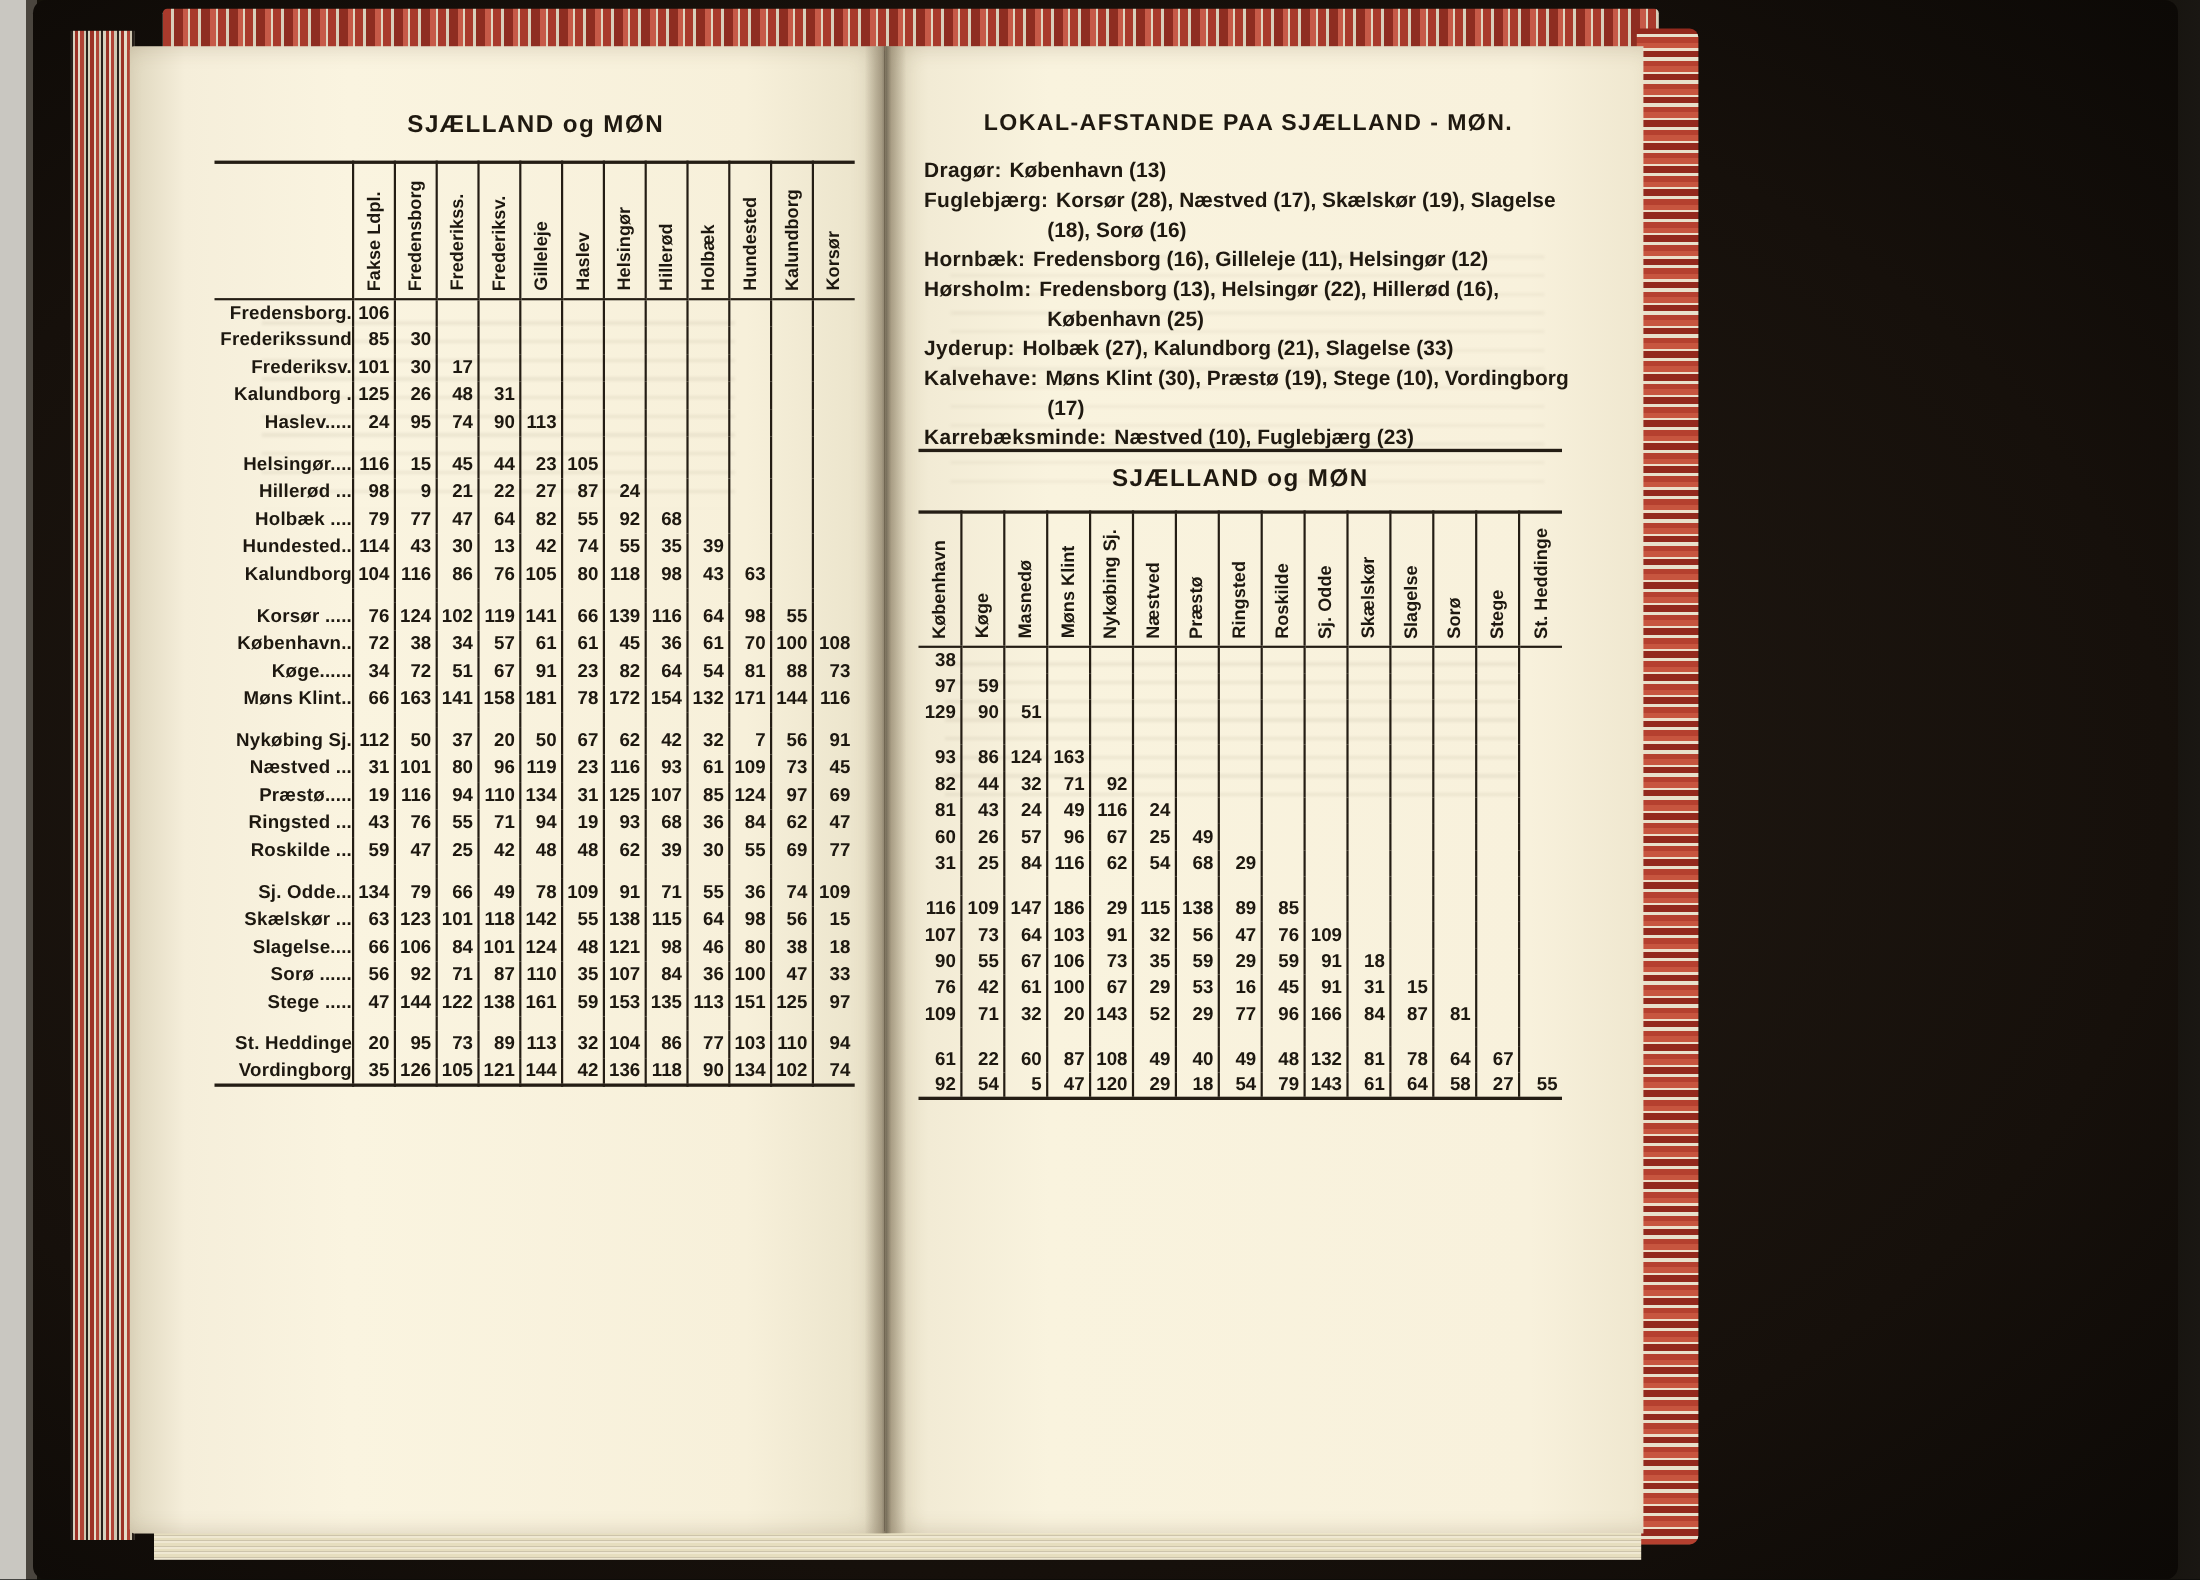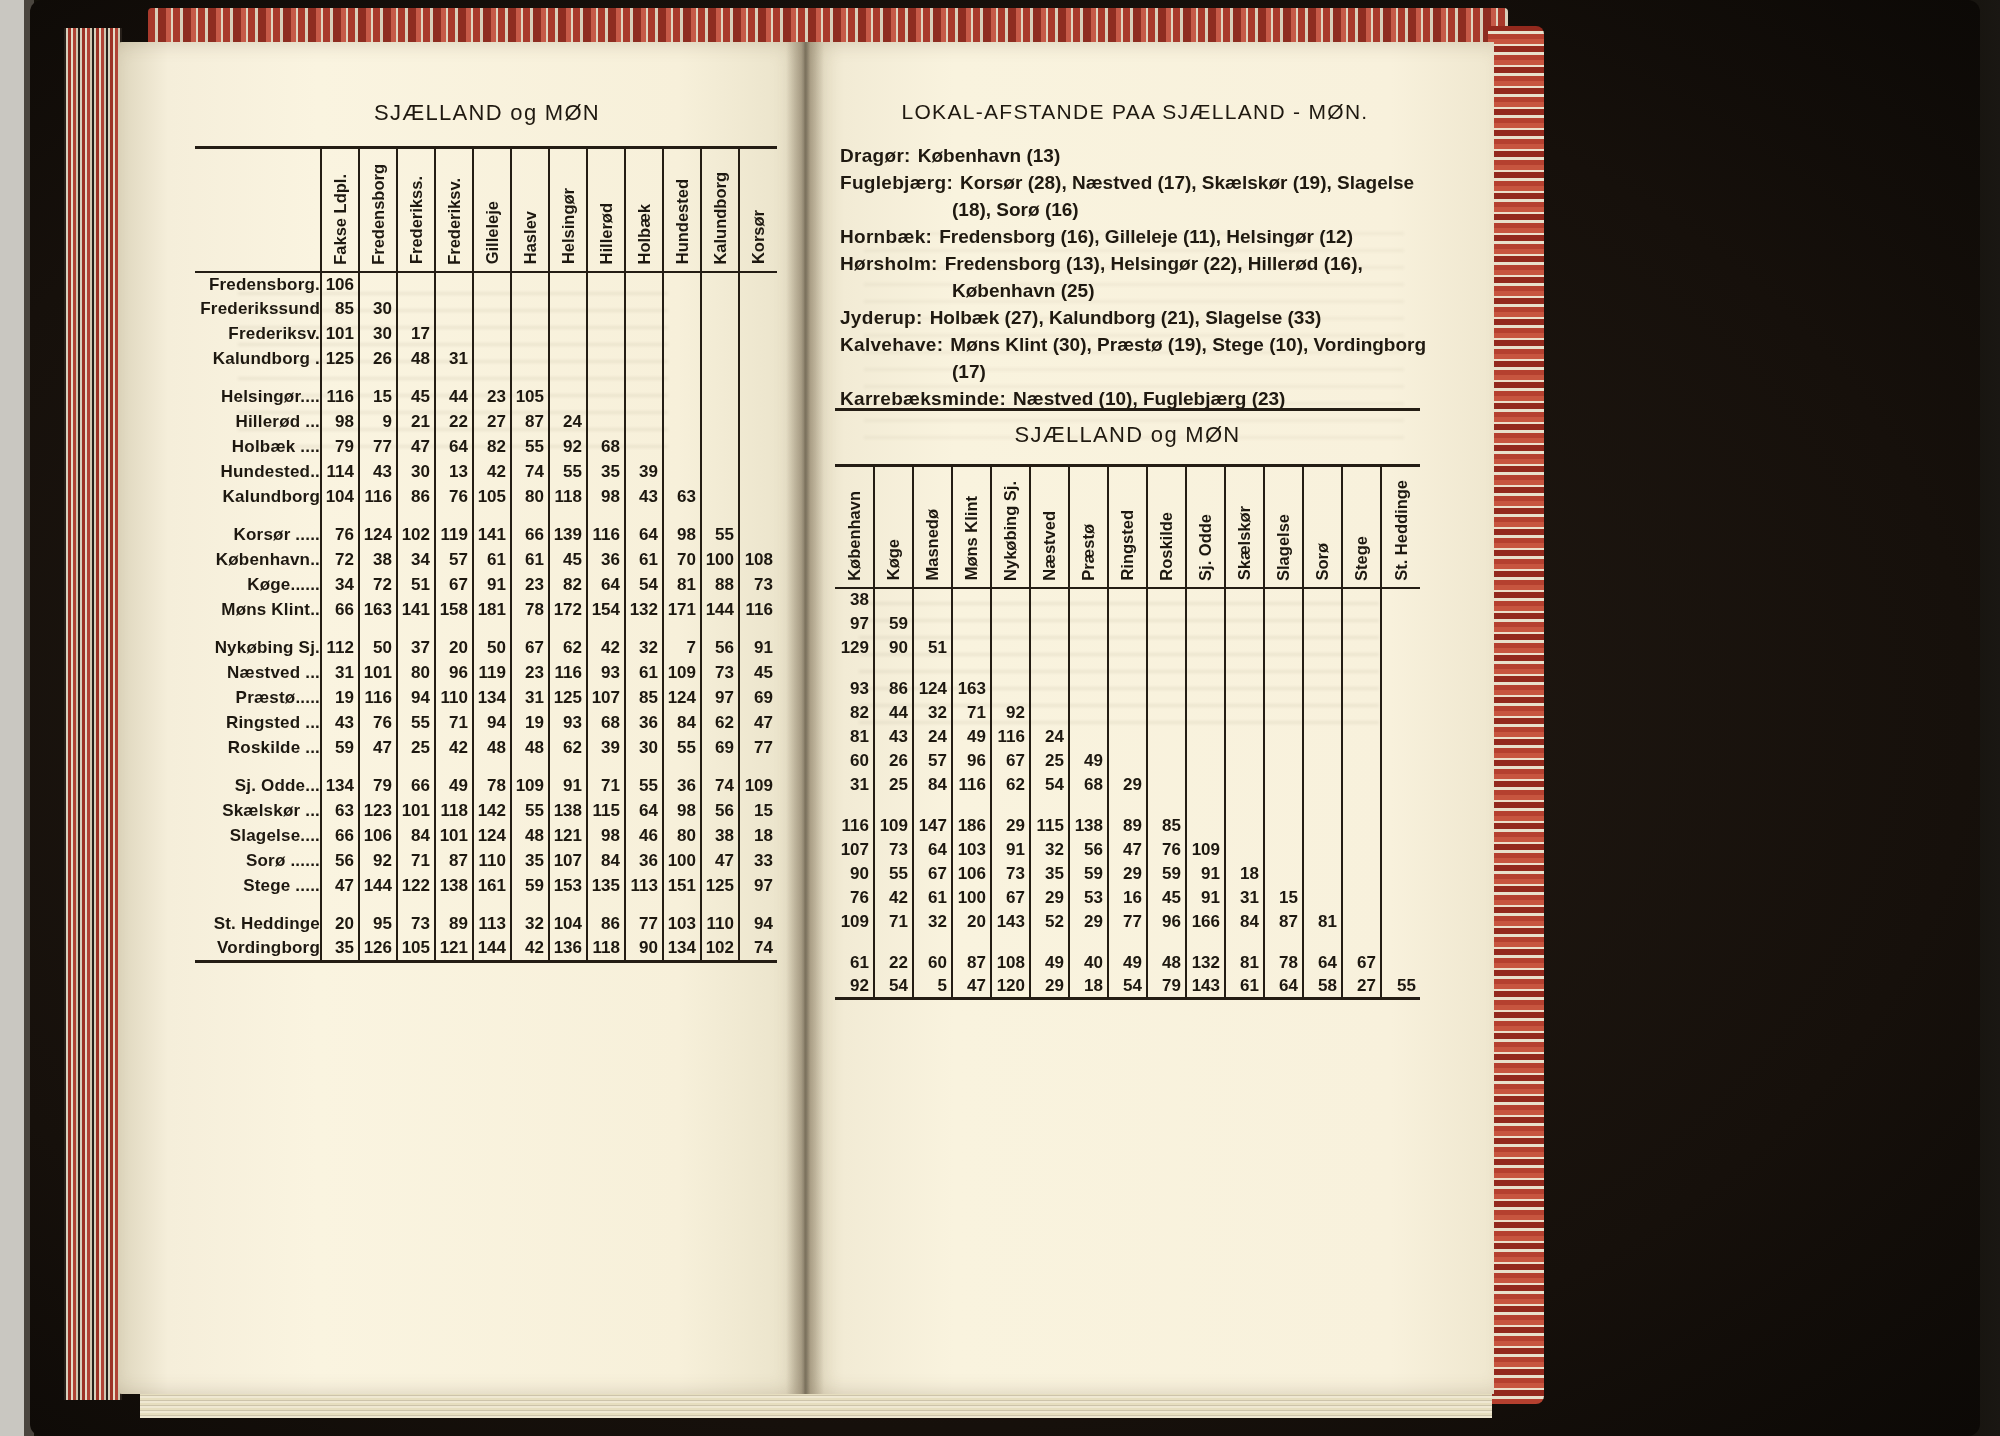--- a/index.html
+++ b/index.html
@@ -51,21 +51,21 @@
 
   .ghost{
     position:absolute; opacity:.09; filter:blur(1.6px); pointer-events:none;
     background:repeating-linear-gradient(180deg,#6d5f46 0 3px,transparent 3px 17px);
   }
   .ghost.g1{ top:250px; left:120px; width:430px; height:170px; }
   .ghost.g2{ top:560px; left:55px; width:520px; height:130px; }
   .ghost.g3{ top:190px; left:60px; width:540px; height:210px; opacity:.06; }
 
   .page-title{
-    position:absolute; font-weight:400; font-size:22px; letter-spacing:1.3px;
+    position:absolute; font-weight:700; font-size:22px; letter-spacing:1.3px;
     color:#1f1910; text-align:center; white-space:nowrap;
   }
   #lt-title{ top:58px; left:77px; width:584px; }
   #rt-title{ top:58px; left:26px; width:610px; font-size:21px; }
   #sub-title{ top:380px; left:31px; width:585px; }
 
   .entries{
     position:absolute; top:100px; left:36px; width:606px;
     font-size:19px; font-weight:700; line-height:27px; color:#1f1910;
   }
@@ -217,20 +217,35 @@
               <td class="num"></td>
               <td class="num"></td>
             </tr>
             <tr>
               <td class="rowlabel">Kalundborg .</td>
               <td class="num">125</td>
               <td class="num">26</td>
               <td class="num">48</td>
               <td class="num">31</td>
               <td class="num"></td>
+              <td class="num"></td>
+              <td class="num"></td>
+              <td class="num"></td>
+              <td class="num"></td>
+              <td class="num"></td>
+              <td class="num"></td>
+              <td class="num"></td>
+            </tr>
+            <tr>
+              <td class="rowlabel">Haslev.....</td>
+              <td class="num">24</td>
+              <td class="num">95</td>
+              <td class="num">74</td>
+              <td class="num">90</td>
+              <td class="num">113</td>
               <td class="num"></td>
               <td class="num"></td>
               <td class="num"></td>
               <td class="num"></td>
               <td class="num"></td>
               <td class="num"></td>
               <td class="num"></td>
             </tr>
             <tr class="spacer">
               <td></td>

